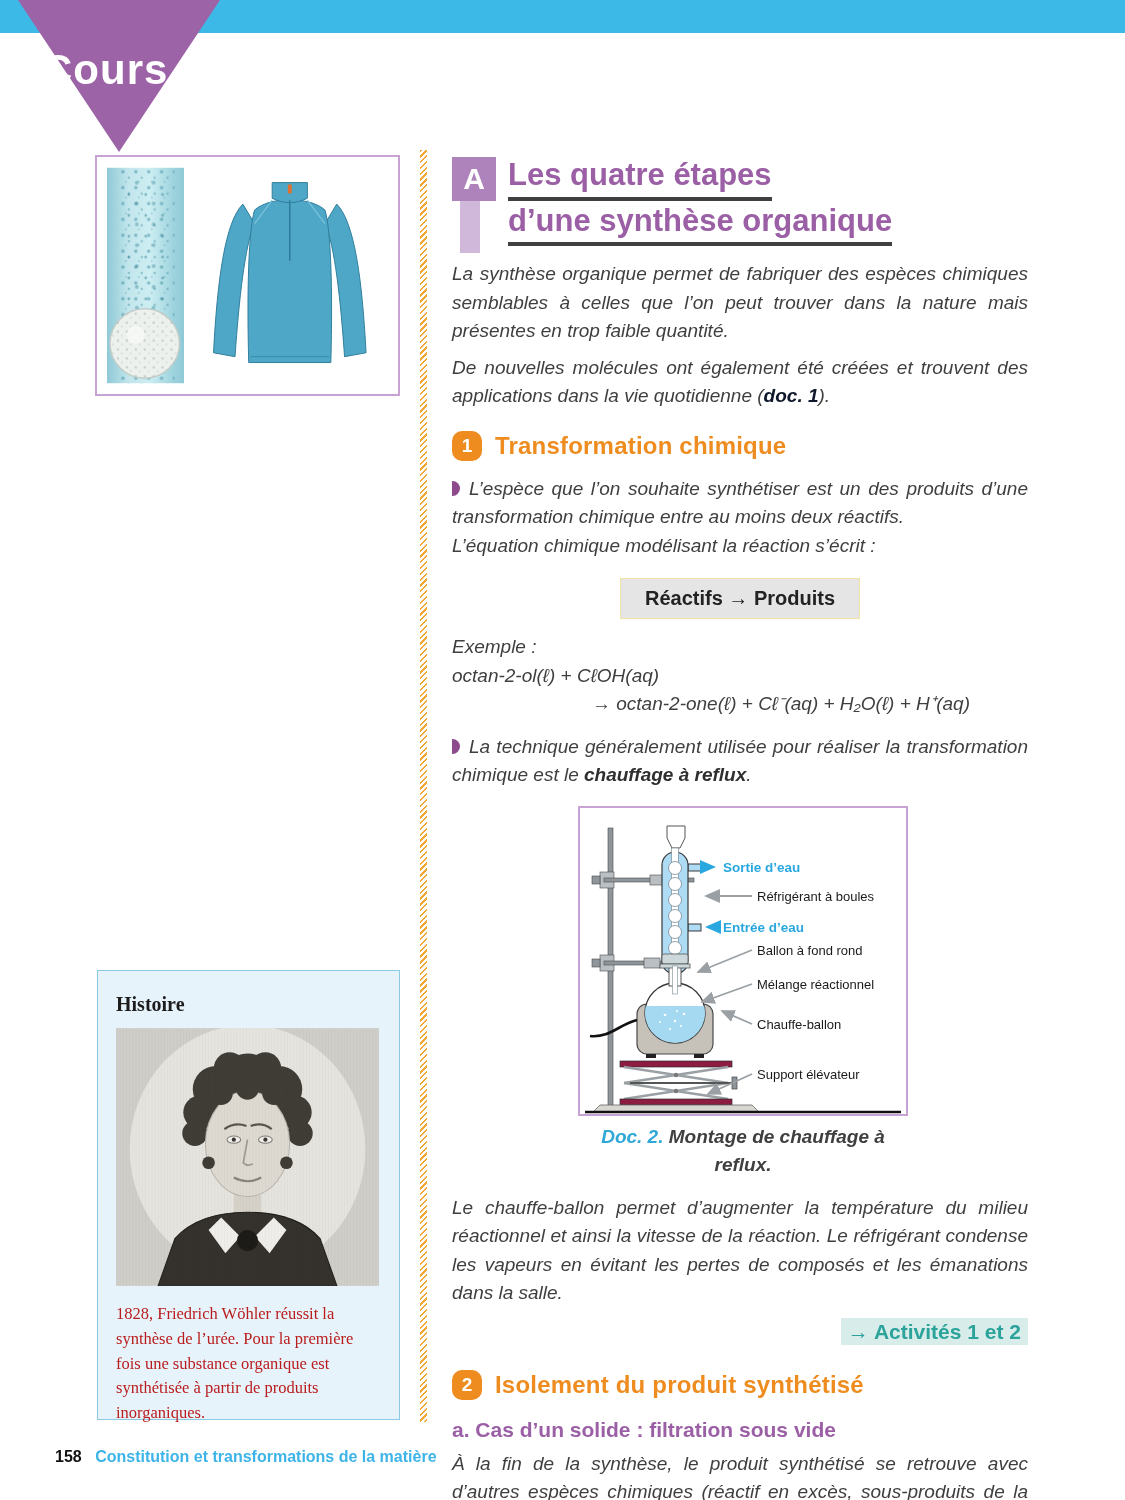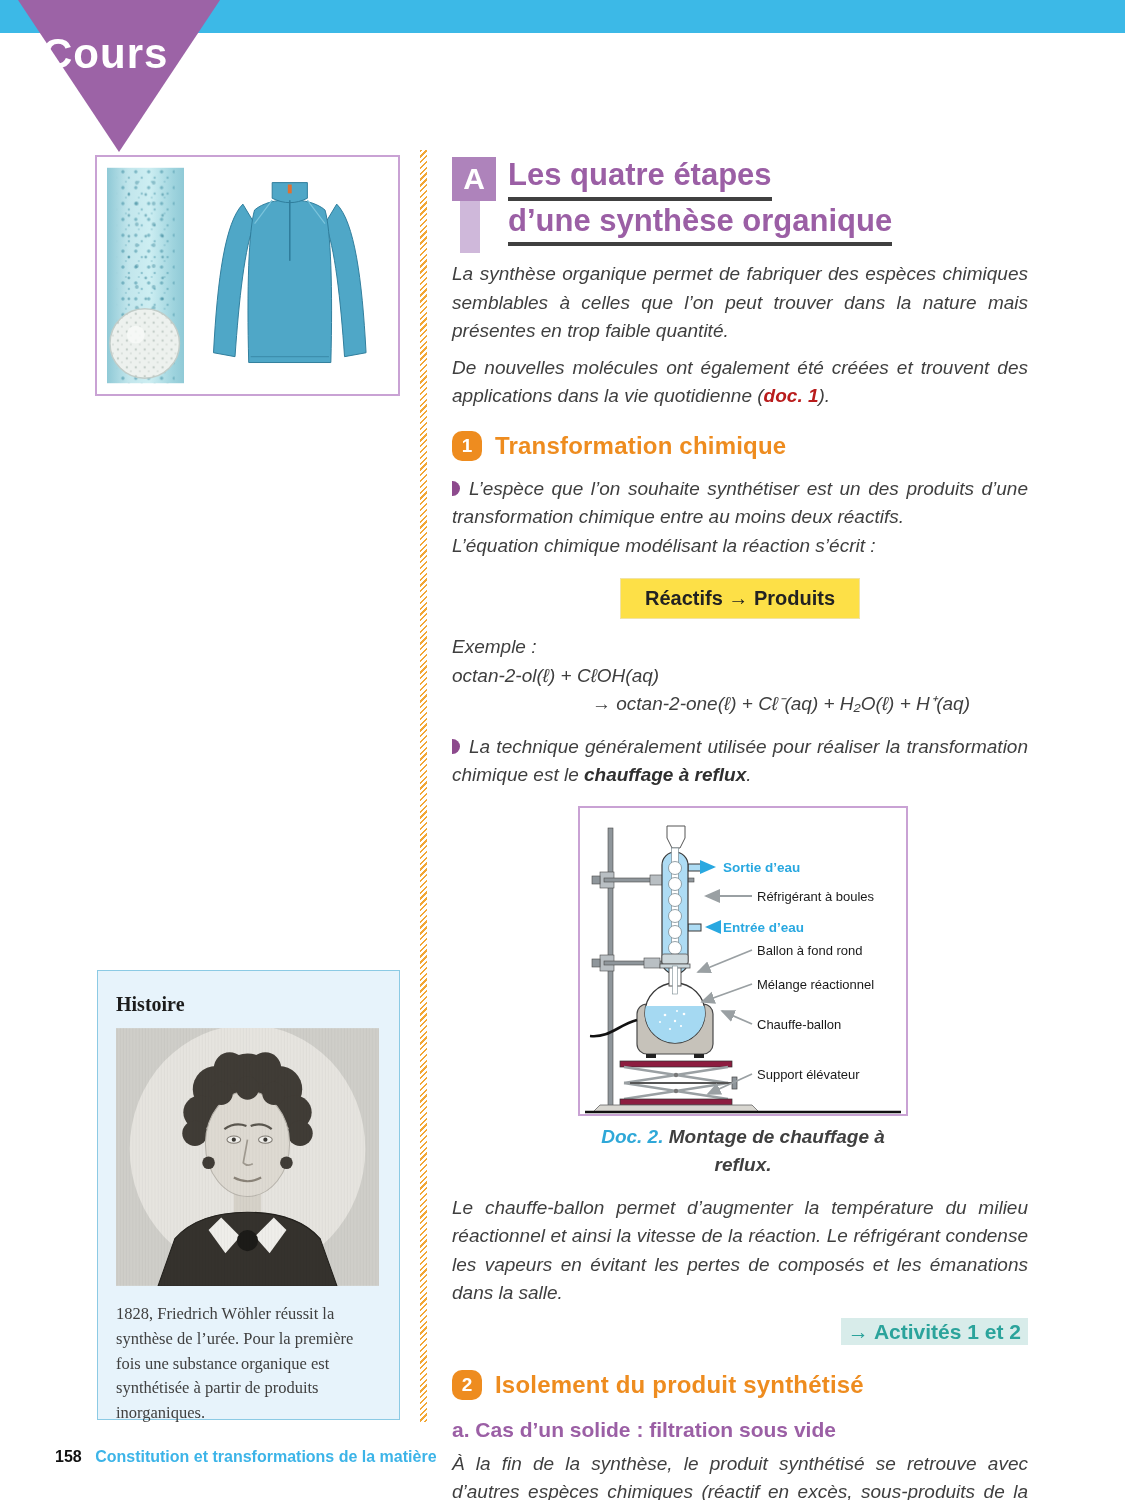--- a/index.html
+++ b/index.html
@@ -3,70 +3,70 @@
 <meta charset="utf-8">
 <style>
   html,body{margin:0;padding:0;background:#fff;}
   .page{position:relative;width:1125px;height:1500px;background:#fff;overflow:hidden;
         font-family:"Liberation Sans",sans-serif;color:#3f3f3f;}
 
   
   .topbar{position:absolute;left:0;top:0;width:1125px;height:33px;background:#3cb9e7;}
   .tri{position:absolute;left:18px;top:0;width:202px;height:152px;background:#9c63a6;
        clip-path:polygon(0 0,100% 0,50% 100%);}
-  .tri-label{position:absolute;left:42px;top:30px;color:#fff;font-weight:bold;
+  .tri-label{position:absolute;left:42px;top:46px;color:#fff;font-weight:bold;
              font-size:42px;letter-spacing:1px;}
 
   
   .divider{position:absolute;left:420px;top:150px;width:7px;height:1272px;
            background:repeating-linear-gradient(135deg,#f2a735 0,#f2a735 1.6px,#fff 1.6px,#fff 4.1px);}
 
   
   .doc1-box{position:absolute;left:95px;top:155px;width:305px;height:241px;
             border:2px solid #c9a2d4;box-sizing:border-box;background:#fff;
             display:flex;gap:8px;padding:10px;}
   .doc1-caption{position:absolute;left:95px;top:403px;width:312px;margin:0;
                 font-size:16.5px;font-weight:bold;color:#161616;line-height:1.35;}
   .doc-label{color:#2fa8d8;font-weight:bold;}
 
   .histoire{position:absolute;left:97px;top:970px;width:303px;height:450px;
             box-sizing:border-box;background:#e7f3fb;border:1.5px solid #8ccae4;
             padding:16px 18px;font-family:"Liberation Serif",serif;}
   .histoire h3{margin:6px 0 12px 0;font-size:20px;color:#1c1c1c;}
-  .histoire p{margin:12px 0 0 0;font-size:16.5px;line-height:1.5;color:#404040;}
+  .histoire p{margin:12px 0 0 0;font-size:16.5px;line-height:1.5;color:#b91c1c;}
 
   .footer{position:absolute;left:55px;top:1448px;font-size:16px;font-weight:bold;}
   .pagenum{color:#111;}
   .footer-title{color:#3cb4e8;margin-left:9px;}
 
   
   .rightcol{position:absolute;left:452px;top:155px;width:576px;}
 
   .heading-a{position:relative;min-height:84px;}
   .a-tail{position:absolute;left:8px;top:44px;width:20px;height:54px;background:#cfb8da;}
   .a-badge{position:absolute;left:0;top:2px;width:44px;height:44px;background:#ae83bb;
            color:#fff;font-size:30px;font-weight:bold;display:flex;align-items:center;
            justify-content:center;z-index:2;}
   .a-title{margin-left:56px;font-size:31px;font-weight:bold;color:#9b5fa5;line-height:1.28;}
   .a-title .tline{display:inline-block;border-bottom:4px solid #404040;padding-bottom:2px;}
 
   .rightcol p{margin:0;font-size:19px;line-height:1.5;color:#3f3f3f;text-align:justify;font-style:italic;}
   .mt14{margin-top:14px!important;} .mt8{margin-top:8px!important;}
-  .doc-ref{color:#b91c1c;font-weight:bold;}
+  .doc-ref{color:#0f172a;font-weight:bold;}
 
   .sec-head{display:flex;align-items:center;gap:13px;margin-top:20px;}
   .sec-num{width:30px;height:30px;border-radius:10px;background:#ee8c1f;color:#fff;
            font-weight:bold;font-size:19px;display:flex;align-items:center;justify-content:center;flex:0 0 30px;}
   .sec-title{color:#ee8c1f;font-weight:bold;font-size:24px;letter-spacing:.2px;}
 
   .bullet{display:inline-block;width:8px;height:15px;background:#8d4a8d;
           border-radius:0 9px 9px 0;margin-right:9px;vertical-align:-1px;}
   .tight{margin:0!important;}
 
-  .eq-box{display:table;margin:18px auto 0;background:#fde047;border:1.5px solid #f1e3a6;
+  .eq-box{display:table;margin:18px auto 0;background:#e5e5e5;border:1.5px solid #f1e3a6;
           padding:8px 24px;font-size:20px;font-weight:bold;color:#222;}
 
   .eqline{text-align:left!important;color:#333;}
   .eq-indent{padding-left:140px;}
 
   .fig2{margin:16px 2px 0 126px;width:330px;height:310px;border:2px solid #c9a2d4;
         box-sizing:border-box;background:#fff;}
   .fig2-caption{margin:7px 0 0 126px!important;width:330px;text-align:center!important;
                 font-size:16.5px;font-weight:bold;color:#161616;}
 

